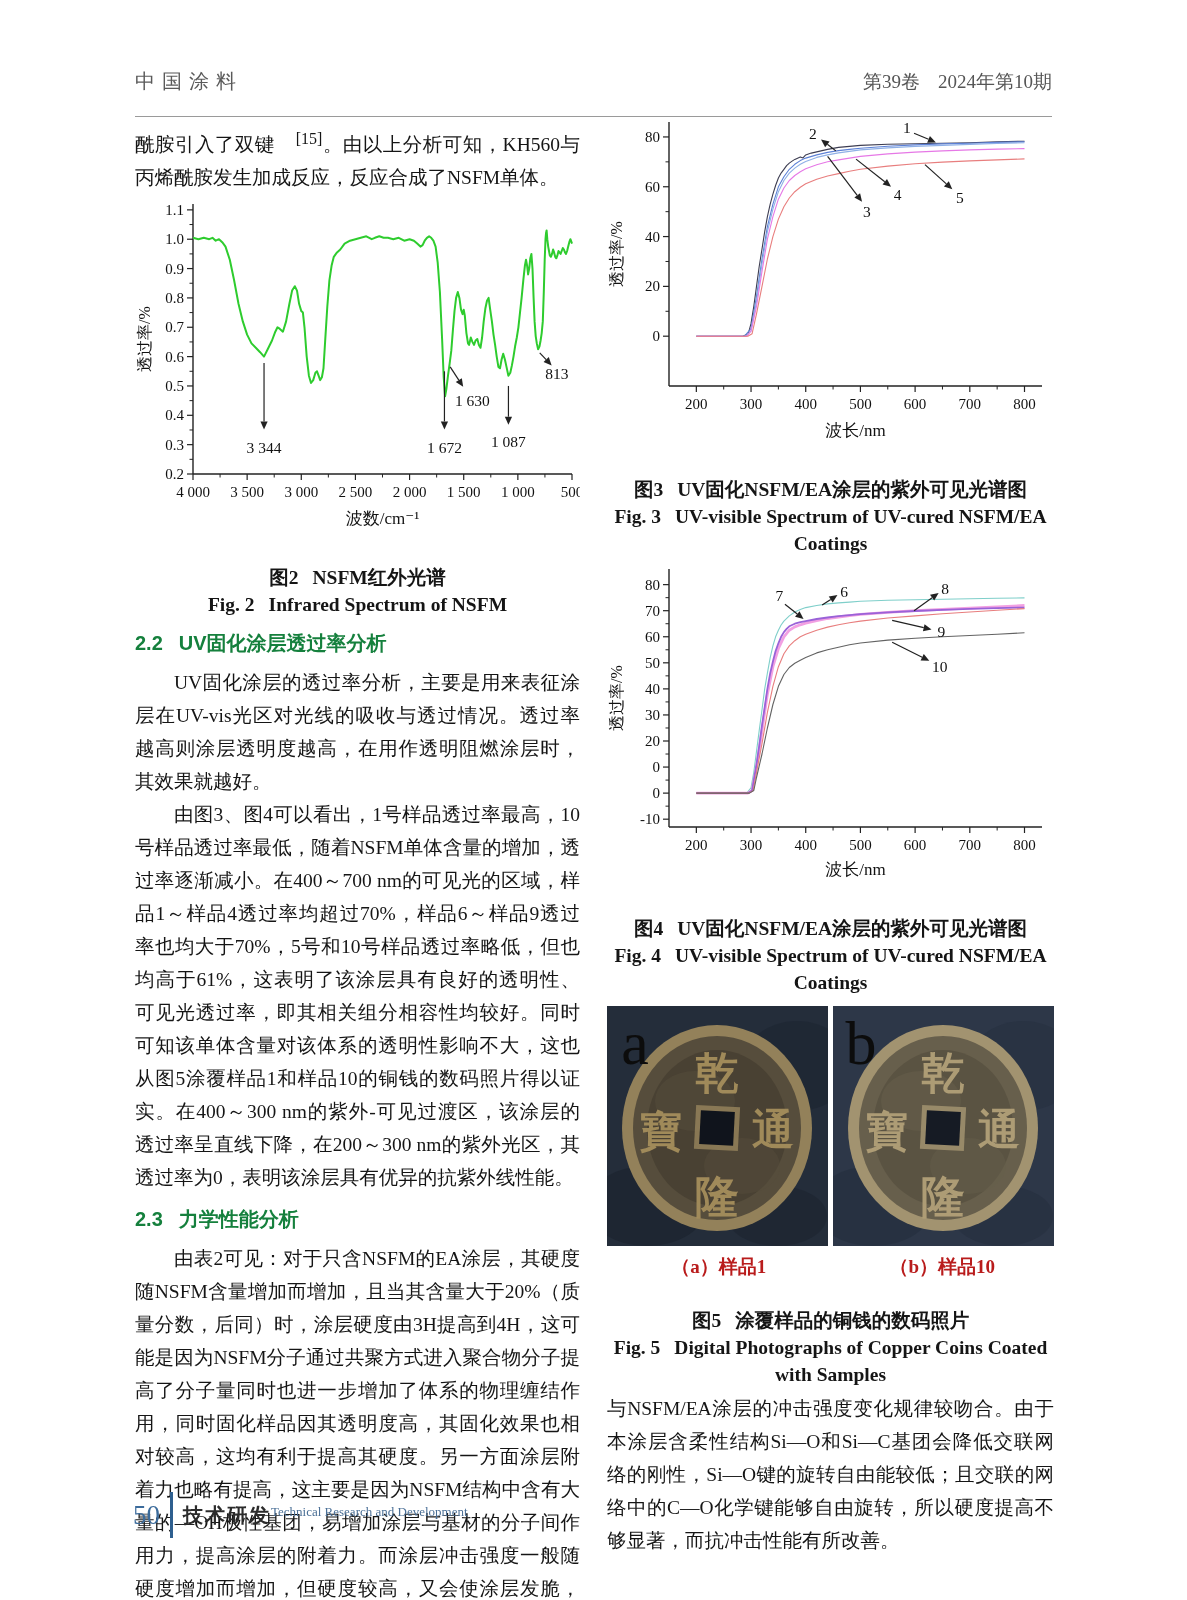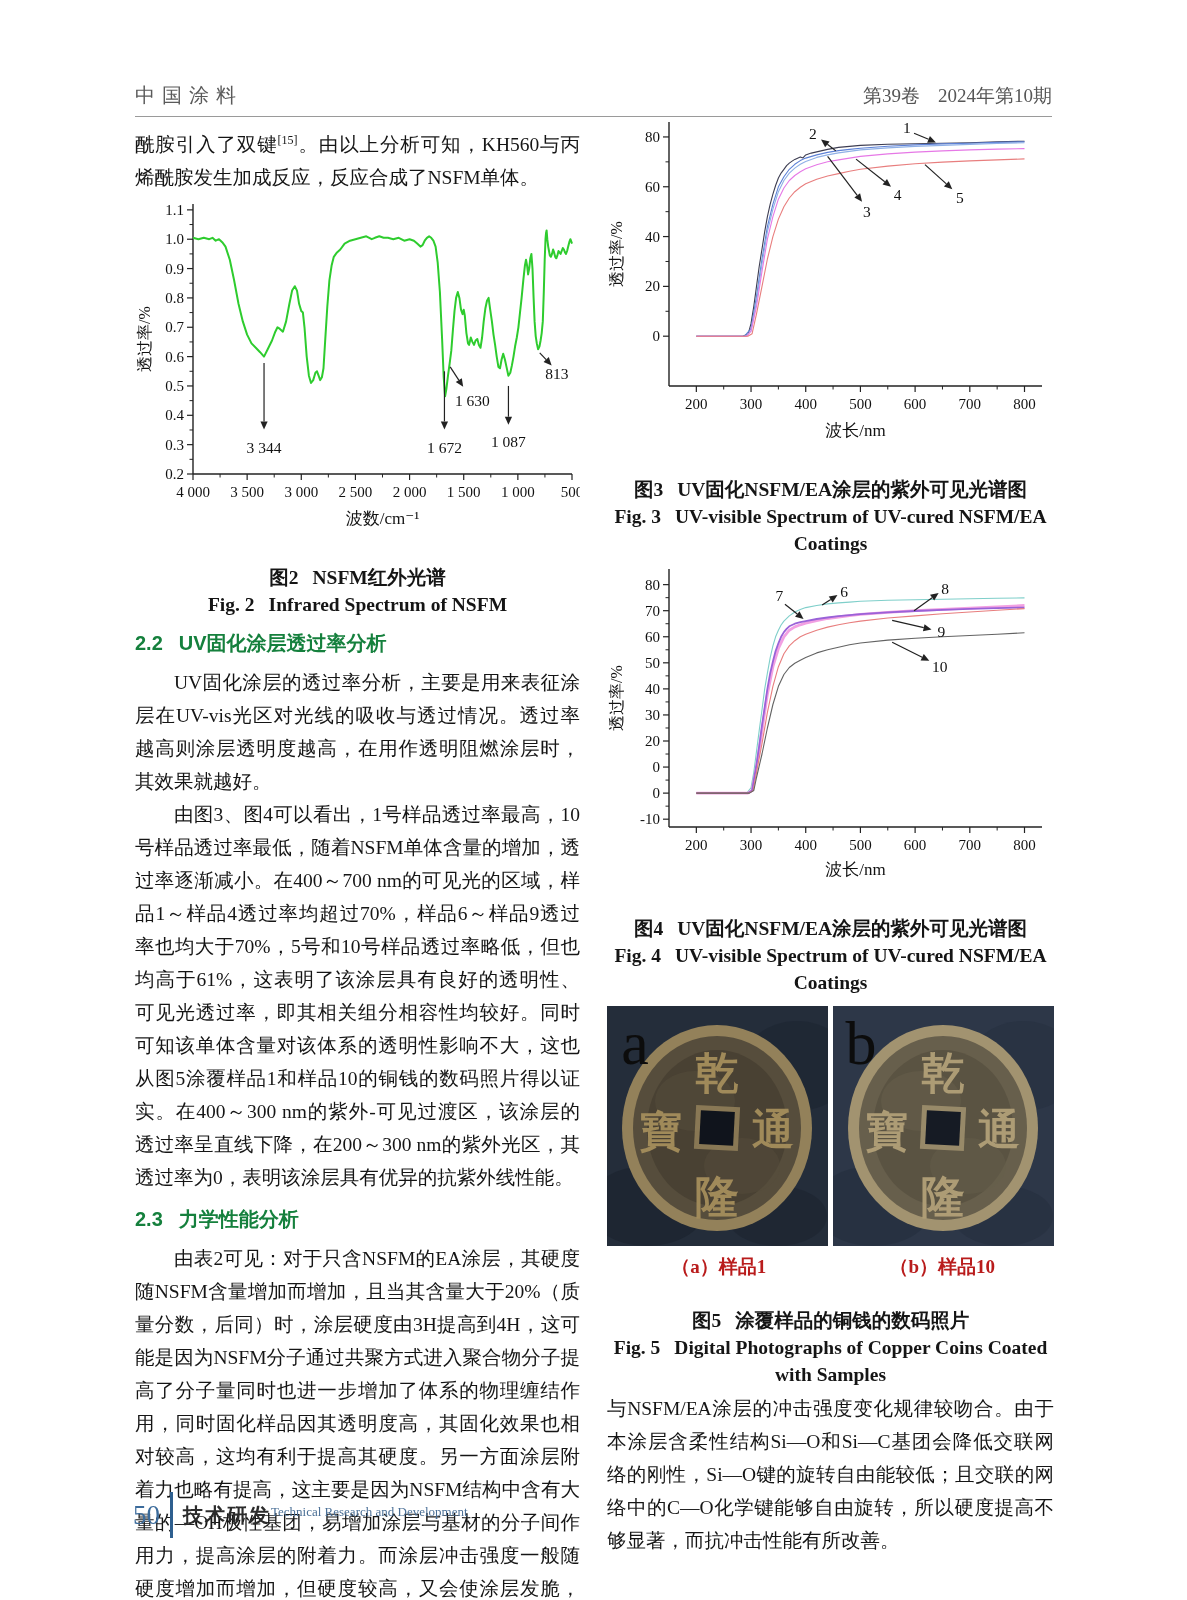--- a/index.html
+++ b/index.html
@@ -1,30 +1,30 @@
 <!DOCTYPE html>
 <html><head>
 <meta charset="utf-8">
 <style>
   html,body{margin:0;padding:0;background:#ffffff;}
   .page{position:relative;width:1187px;height:1600px;background:#ffffff;overflow:hidden;
         font-family:"Liberation Serif","DejaVu Serif",serif;color:#151515;}
   
-  .hdr{position:absolute;left:135px;right:135px;top:82px;display:flex;justify-content:space-between;align-items:baseline;}
+  .hdr{position:absolute;left:135px;right:135px;top:68px;display:flex;justify-content:space-between;align-items:baseline;}
   .hdr .journal{font-size:20px;color:#5a5a5a;letter-spacing:7px;}
   .hdr .issue{font-size:19px;color:#565656;}
   .hdr .issue .vol{margin-right:18px;}
   .hdr-rule{position:absolute;left:135px;right:135px;top:116px;border-top:1.5px solid #9a9a9a;}
   
   .col{position:absolute;top:128px;font-size:19.5px;line-height:33px;text-align:justify;}
   .col.left{left:135px;width:445px;}
   .col.right{left:607px;width:447px;top:106px;}
   p.body{margin:0;}
   p.body.indent{text-indent:2em;}
-  sup.ref{font-size:12px;line-height:0;}
+  sup.ref{font-size:16px;line-height:0;margin-left:21px;}
   
   .sect{font-family:"Liberation Sans","DejaVu Sans",sans-serif;font-weight:bold;
         font-size:20px;color:#15803d;margin:9px 0 6px 0;text-align:left;}
   .sect .no{margin-right:16px;}
   
   .chart-box{margin:4px 0 0 0;}
   .fig-cap{text-align:center;font-weight:bold;line-height:27px;margin:2px 0 4px 0;}
   .fig-cap .cn{font-size:19.5px;margin-top:24px;}
   .fig-cap .en{font-size:19.5px;}
   .fig-cap .gap{margin-left:14px;}

